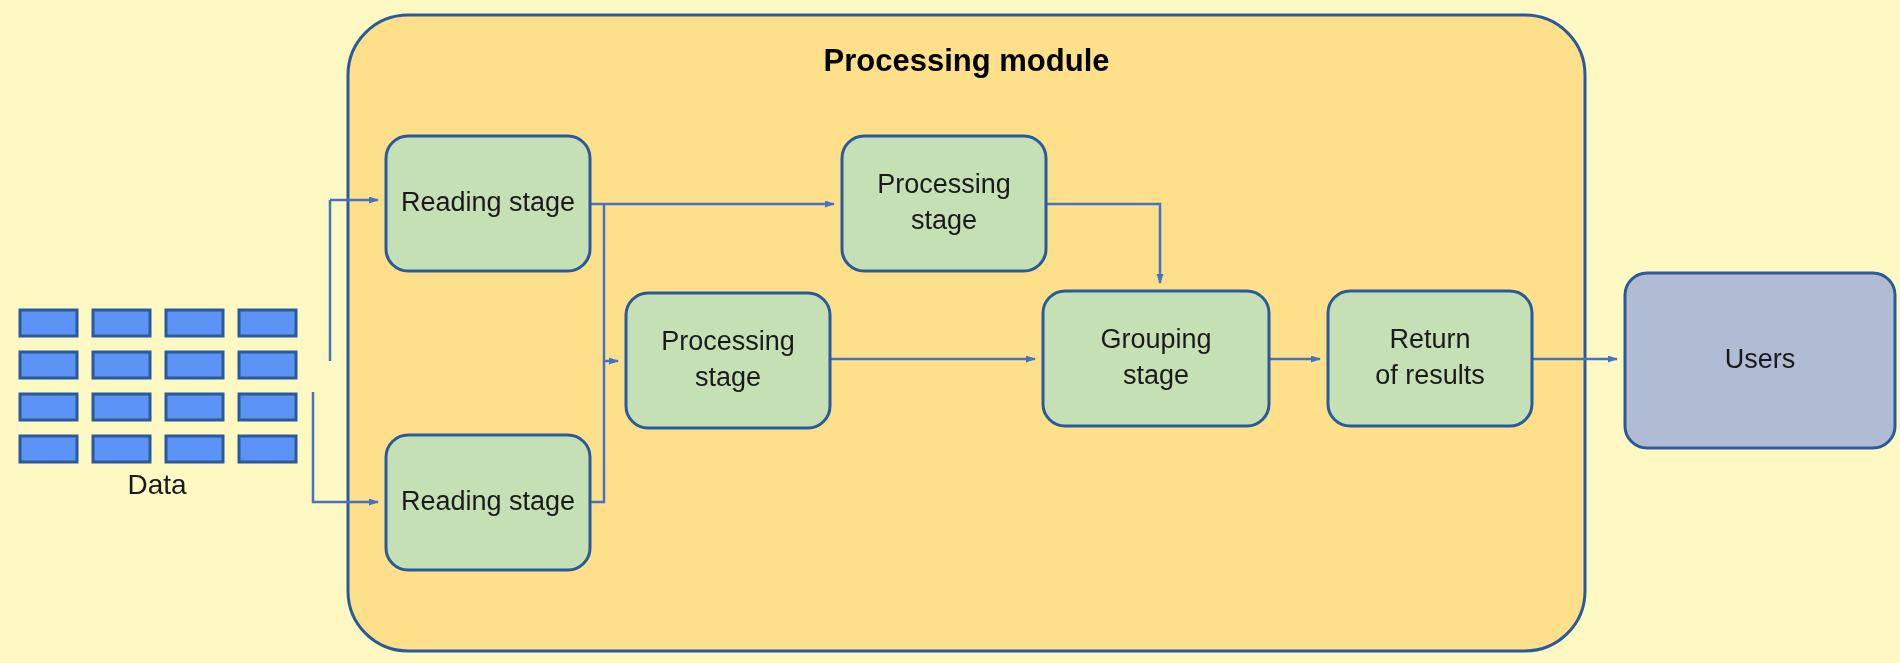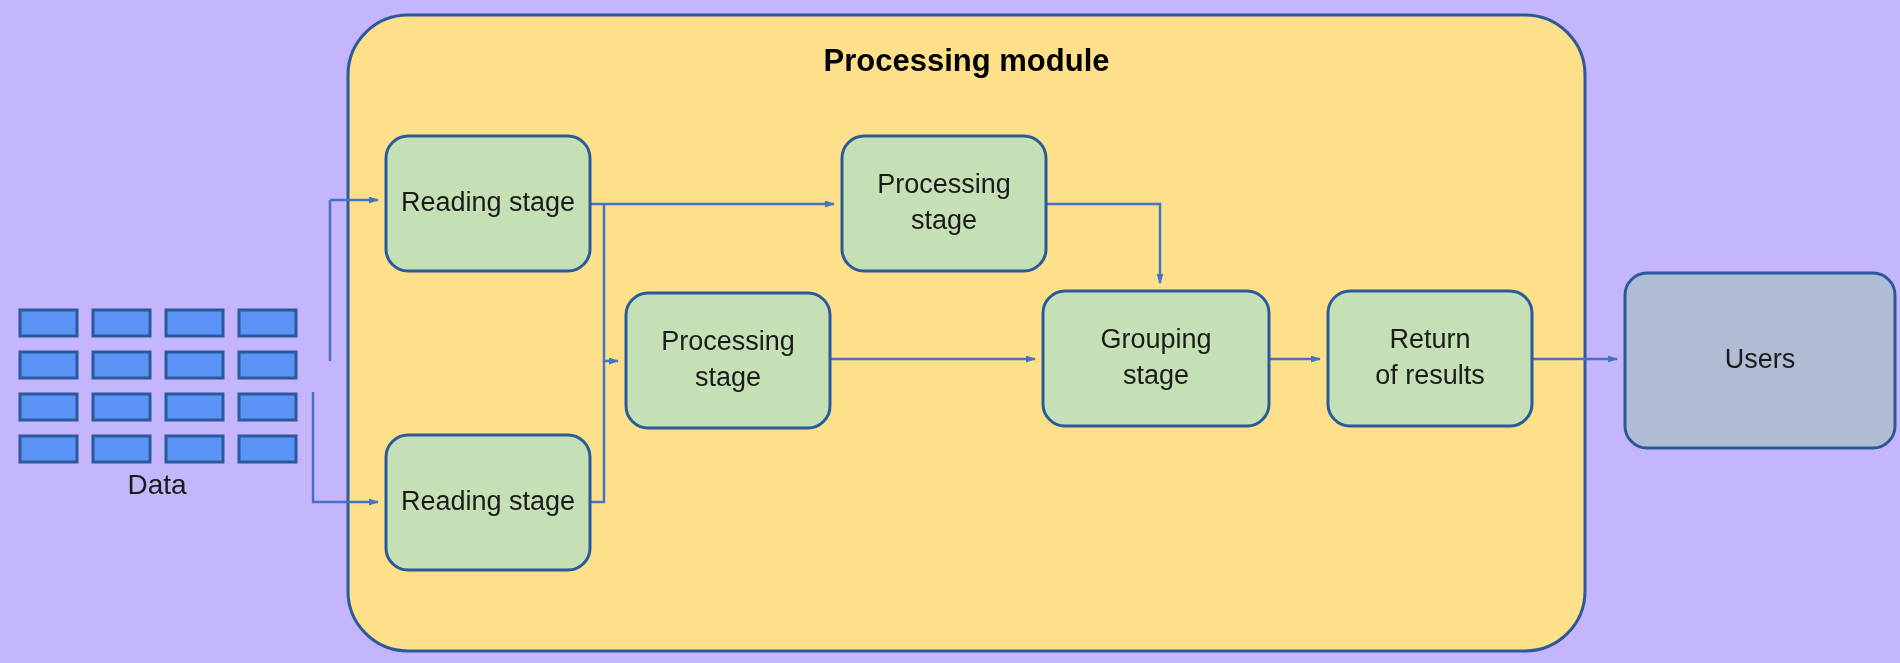--- a/index.html
+++ b/index.html
@@ -7,21 +7,21 @@
     padding: 0;
     background: #ffffff;
   }
   body {
     font-family: "Liberation Sans", sans-serif;
   }
   #stage {
     position: relative;
     width: 1900px;
     height: 663px;
-    background: #c4b5fd;
+    background: #fef9c3;
     overflow: hidden;
   }
   svg.diagram {
     display: block;
     width: 1900px;
     height: 663px;
   }
   .node-label {
     font-family: "Liberation Sans", sans-serif;
     font-size: 27px;

